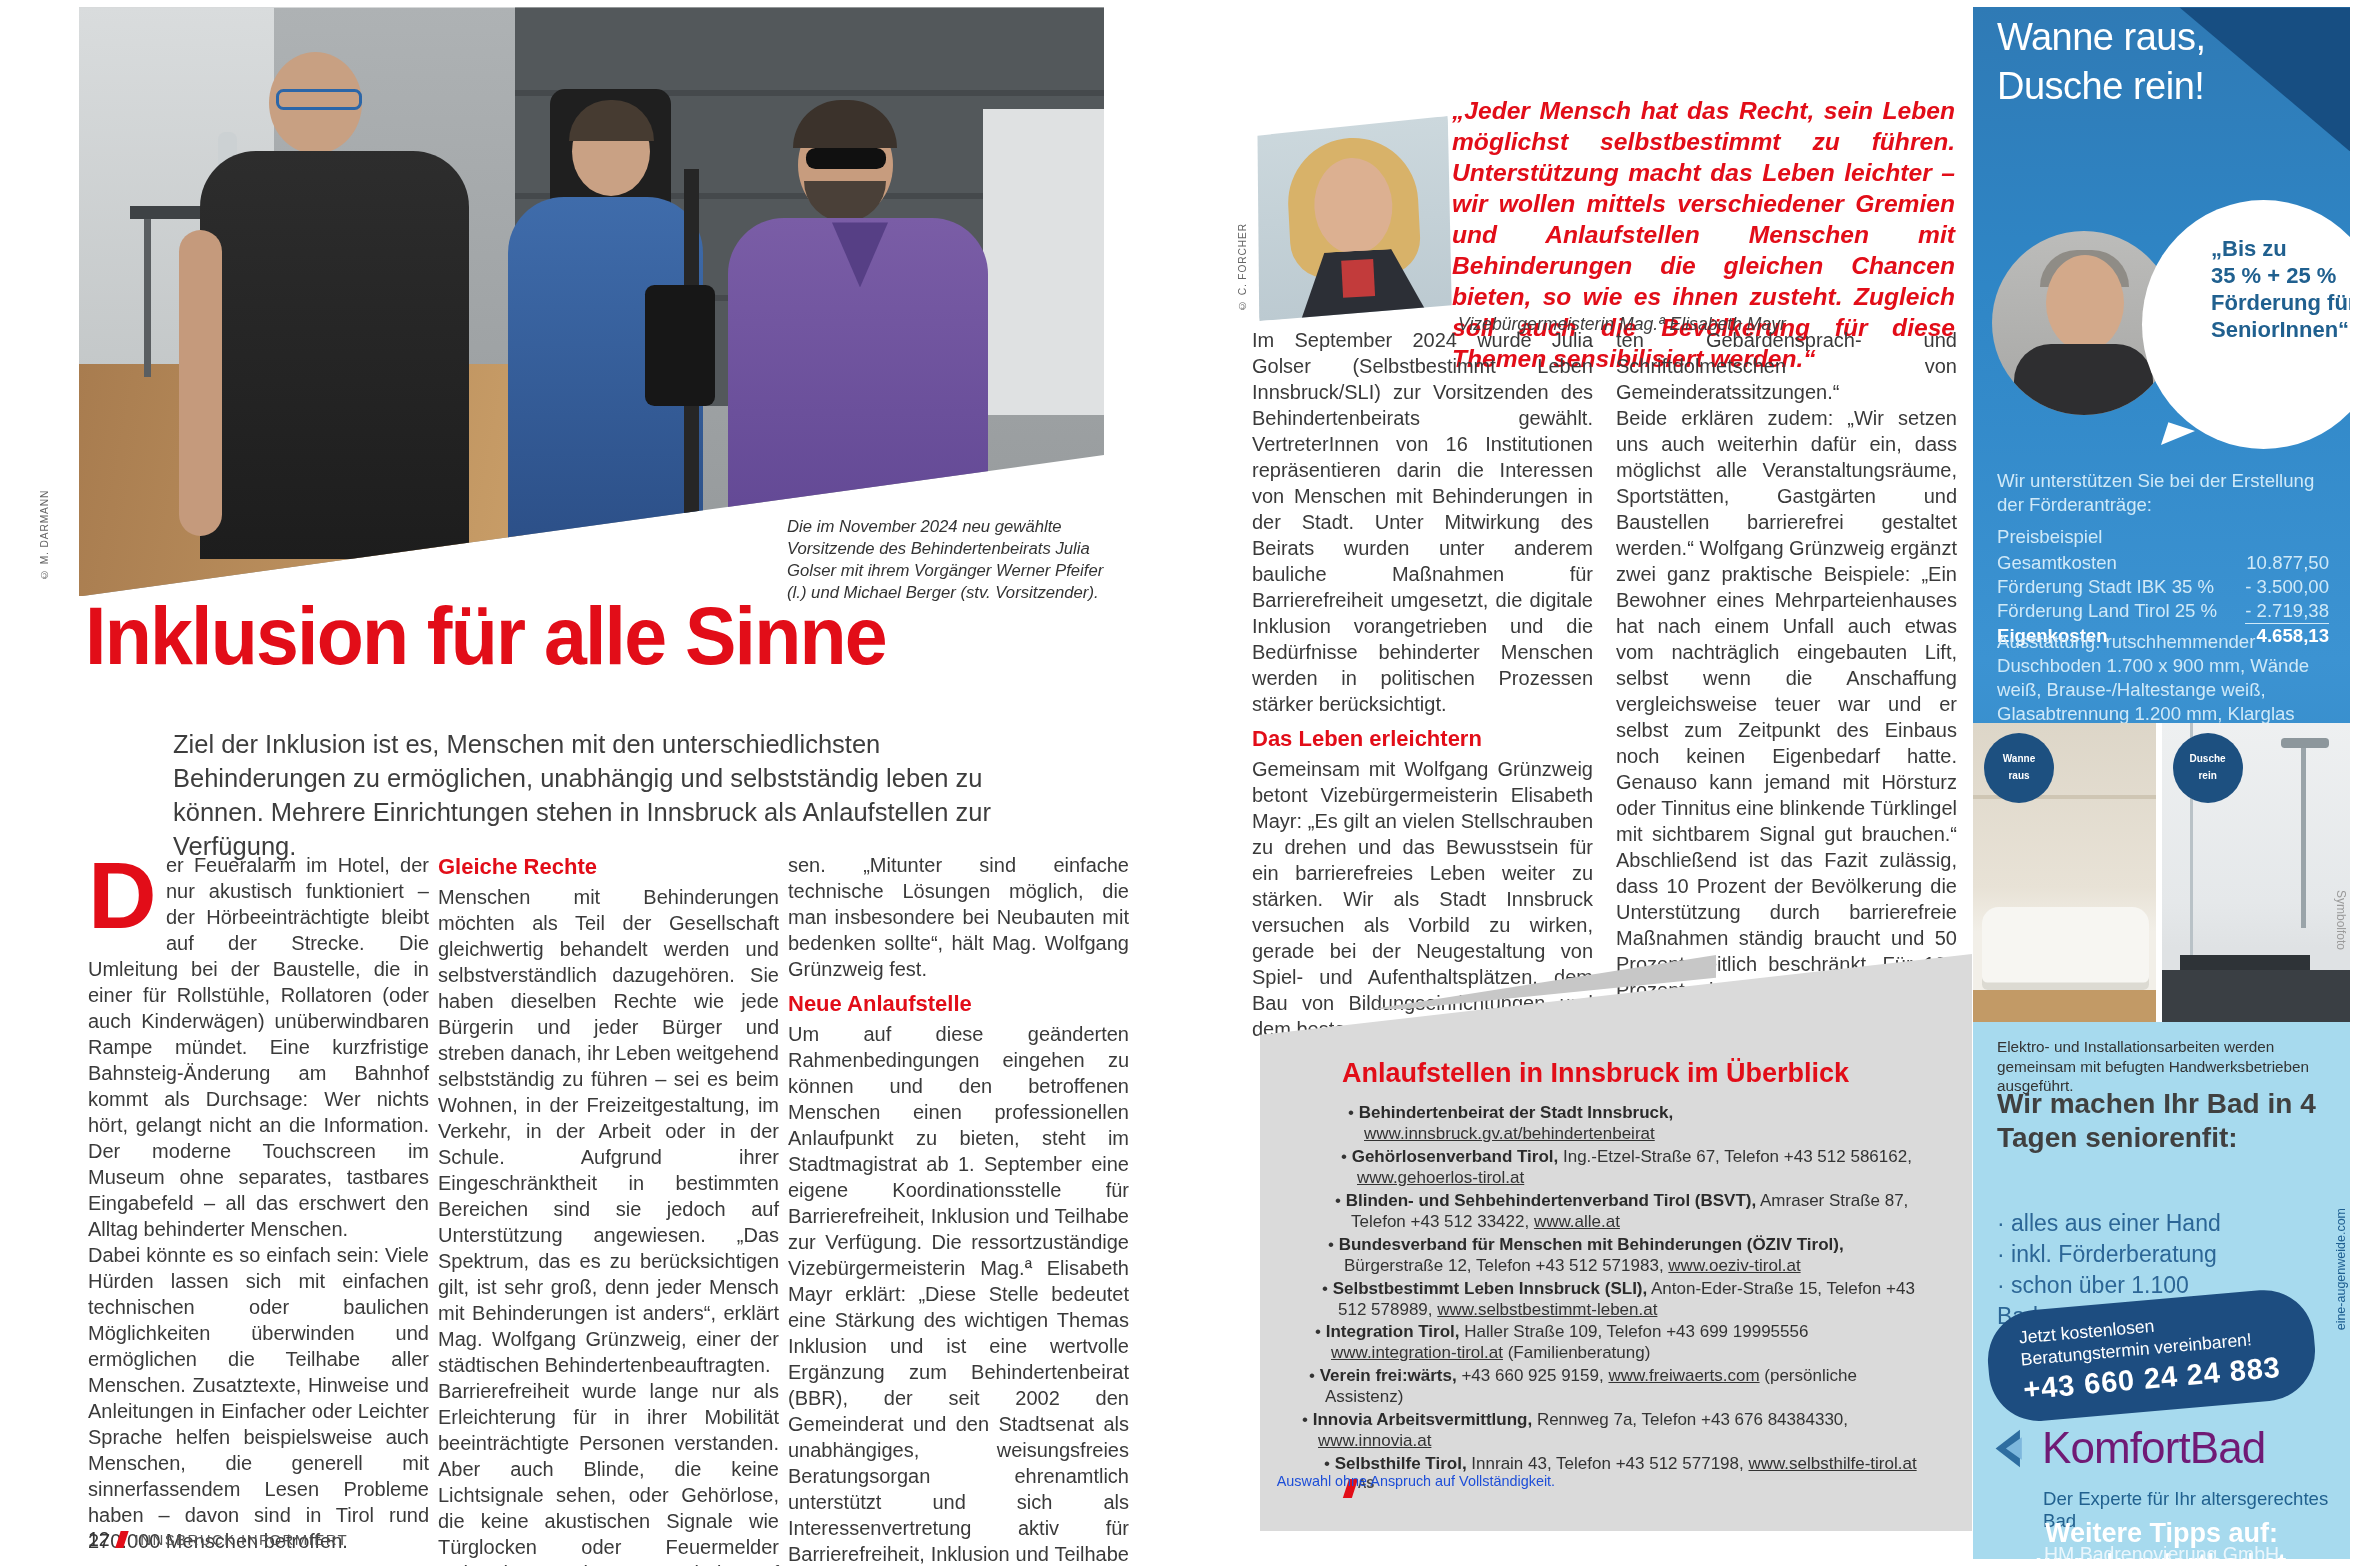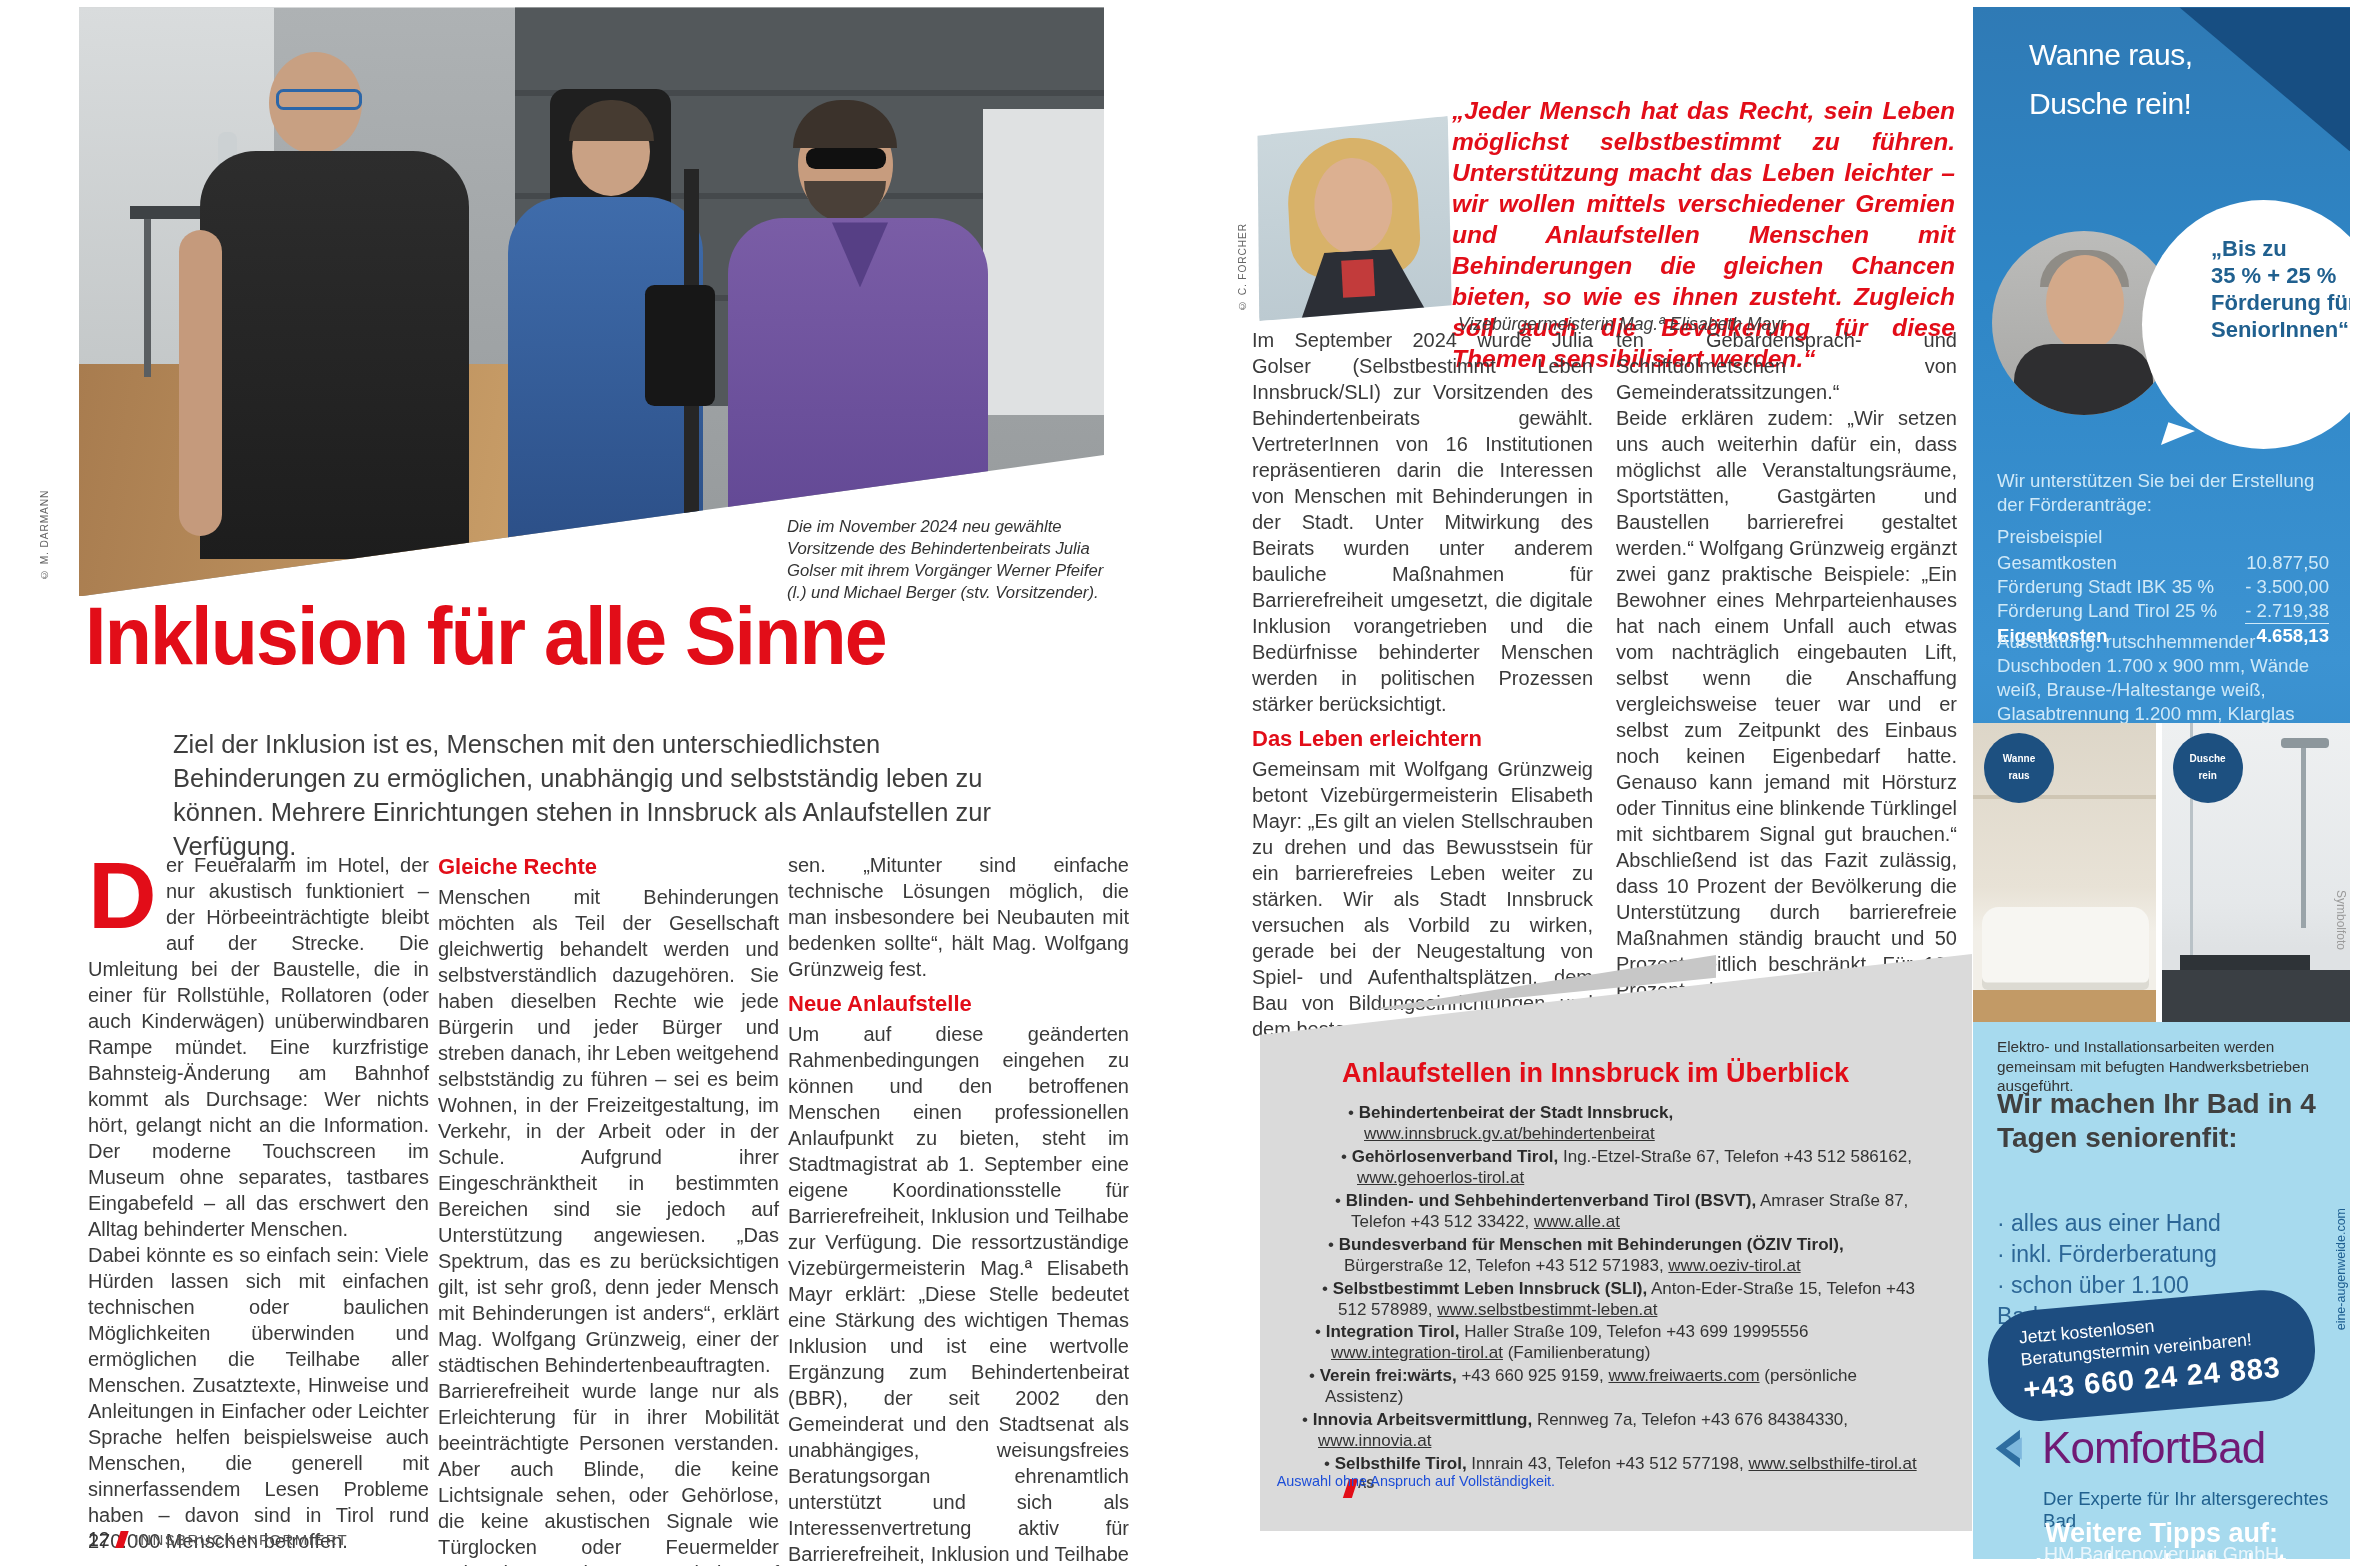--- a/index.html
+++ b/index.html
@@ -88,21 +88,21 @@
   #anlauf-list li:nth-child(7){padding-left:65px;}
   #anlauf-list li:nth-child(8){padding-left:58px;}
   #anlauf-list li:nth-child(9){padding-left:80px;}
   #anlauf-list b{color:#2b2b2b;}
   .lnk{text-decoration:underline;color:#333;}
   #anlauf-note{position:absolute;left:16.7px;top:519px;font-size:14.4px;color:#1d4ed8;}
 
   
   #ad{left:1973px;top:7.4px;width:377px;height:1552px;overflow:hidden;background:linear-gradient(180deg,#2f7ab5 0%,#2f86c6 18%,#3c93d2 42%,#2679b4 78%,#1e6da9 100%);}
   #ad-wedge{position:absolute;top:0;right:0;width:213px;height:144px;background:#174e82;clip-path:polygon(20% 0,100% 0,100% 100%);}
-  #ad-headline{position:absolute;left:24px;top:23px;font-size:30px;color:#fff;line-height:49px;letter-spacing:-0.5px;white-space:pre-line;margin-left:32px;}
+  #ad-headline{position:absolute;left:24px;top:6px;font-size:38px;color:#fff;line-height:49px;letter-spacing:-0.5px;white-space:pre-line;}
   #ad-man{position:absolute;left:18.6px;top:224px;width:184px;height:184px;border-radius:50%;background:linear-gradient(180deg,#bcbcba,#a7a7a5);overflow:hidden;}
   .am-head{position:absolute;left:54px;top:24px;width:78px;height:96px;border-radius:50%;background:#d3a98a;}
   .am-hair{position:absolute;left:48px;top:18.6px;width:89px;height:37px;border-radius:45px 45px 0 0;background:#8f8c86;}
   .am-body{position:absolute;left:22px;top:113px;width:139px;height:74px;border-radius:37px 37px 0 0;background:#2e2e30;}
   #ad-bubble{position:absolute;left:169px;top:193px;width:243px;height:249px;border-radius:50%;background:#fff;}
   #ad-bubble-tail{position:absolute;left:191px;top:419px;width:0;height:0;border-left:28px solid #fff;border-bottom:24px solid transparent;transform:rotate(18deg);}
   #ad-bubble-text{position:absolute;left:69px;top:35px;font-size:22px;font-weight:bold;color:#20608f;line-height:27px;white-space:pre-line;}
   #ad-support{position:absolute;left:24px;top:462px;width:336px;font-size:18.6px;color:#cfe9f8;line-height:24px;}
   #ad-pricetitle{position:absolute;left:24px;top:519px;font-size:18.6px;color:#cfe9f8;}
   #ad-rows{position:absolute;left:24px;top:544px;width:332px;font-size:18.6px;color:#cfe9f8;line-height:24px;}

